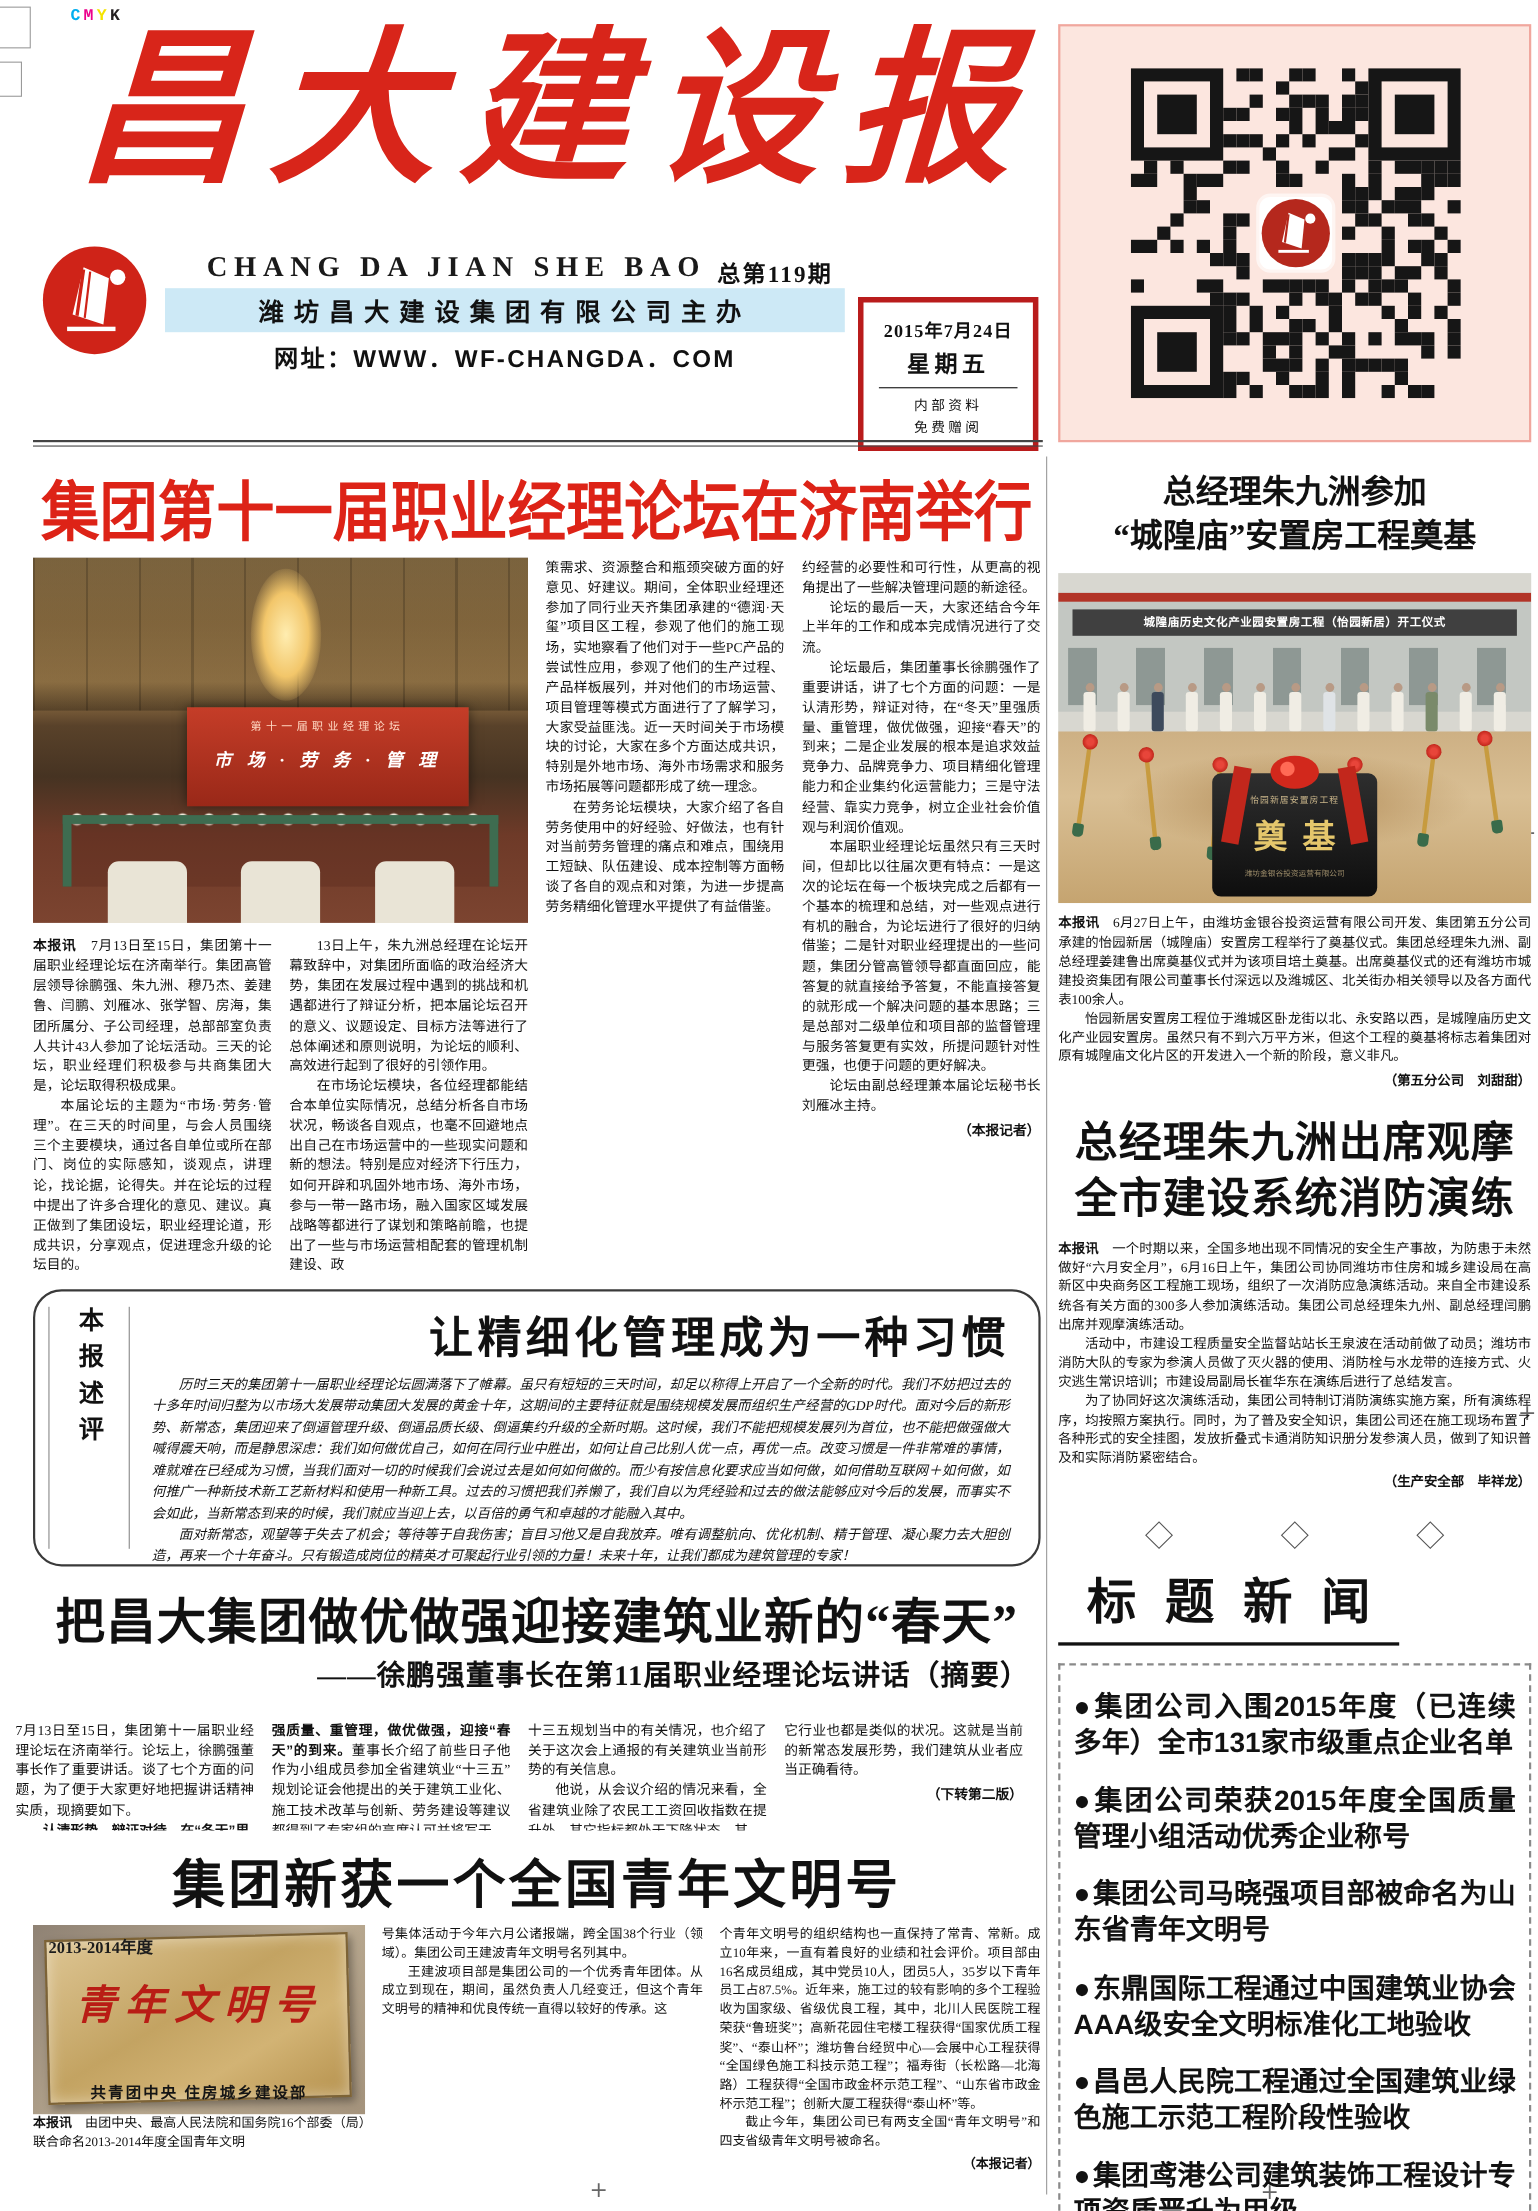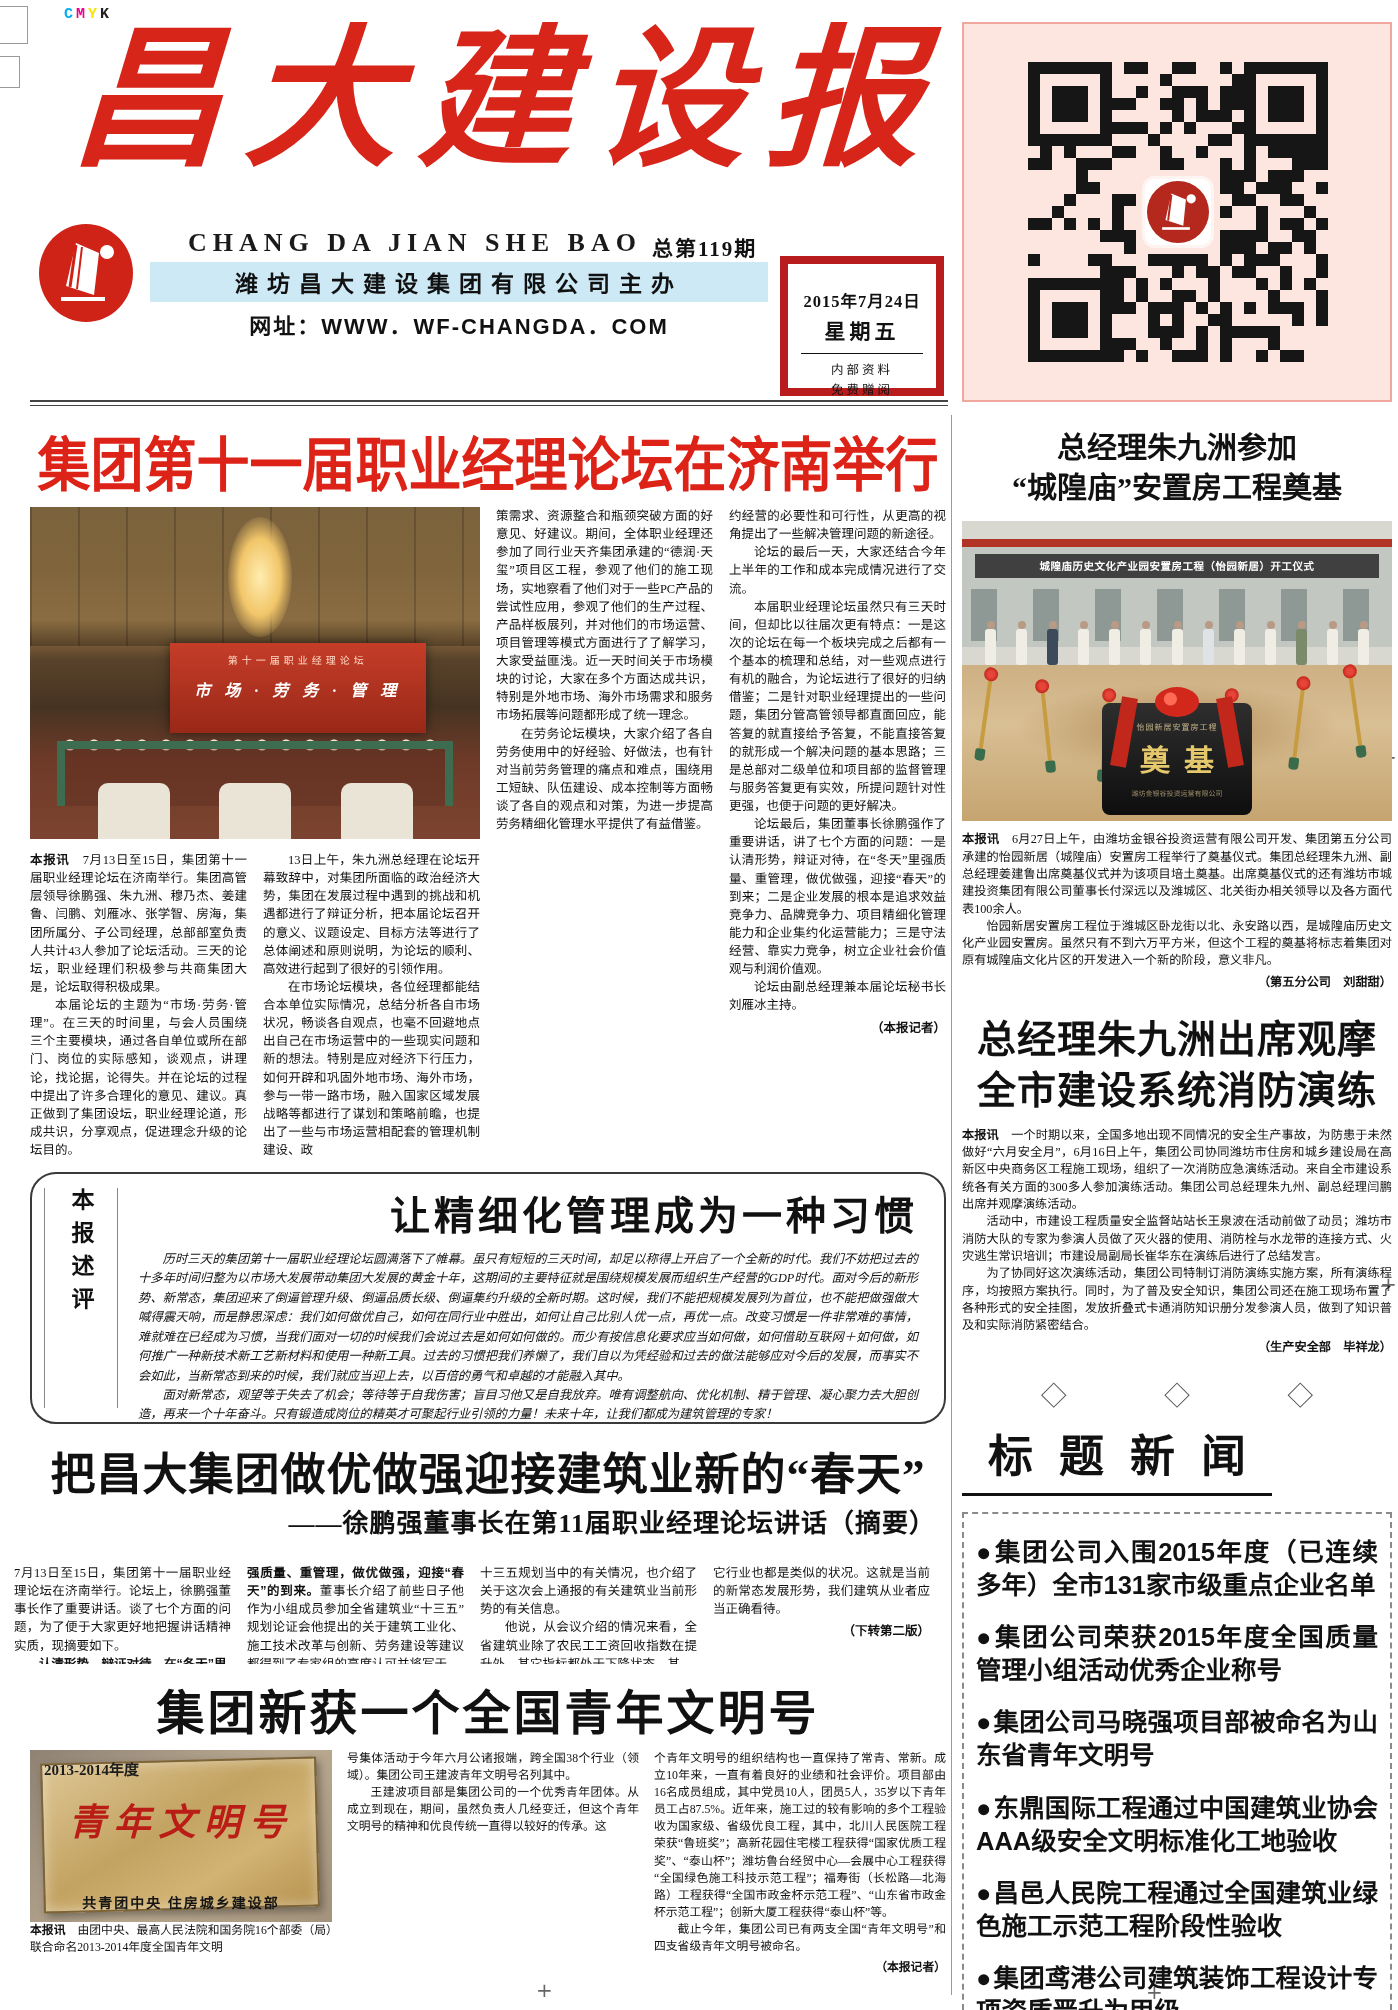--- a/index.html
+++ b/index.html
@@ -22,22 +22,22 @@
       font-size:152px;font-weight:900;font-style:italic;color:#d8251a;
       letter-spacing:22px;transform:skewX(-3deg);line-height:1.25;}
   .mast-pinyin{position:absolute;left:188px;top:228px;font-size:26px;font-weight:bold;
       letter-spacing:6px;color:#1a1a1a;}
   .mast-issue{position:absolute;left:652px;top:232px;font-size:21px;font-weight:bold;letter-spacing:2px;}
   .brand-logo{position:absolute;left:36px;top:216px;width:100px;height:114px;}
   .pub-band{position:absolute;left:150px;top:262px;width:618px;height:40px;background:#cde9f6;
       display:flex;align-items:center;justify-content:center;font-size:23px;font-weight:bold;letter-spacing:9px;}
   .website{position:absolute;left:150px;top:308px;width:618px;text-align:center;
       font-size:22px;font-weight:bold;letter-spacing:2px;font-family:"Liberation Sans",sans-serif;}
-  .date-box{position:absolute;left:780px;top:256px;width:164px;height:140px;border:8px solid #b91c1c;
-      display:flex;flex-direction:column;align-items:center;padding-top:24px;box-sizing:border-box;background:#fff;}
+  .date-box{position:absolute;left:780px;top:270px;width:164px;height:140px;border:5px solid #b91c1c;
+      display:flex;flex-direction:column;align-items:center;padding-top:12px;box-sizing:border-box;background:#fff;}
   .date-box .d1{font-size:16.5px;font-weight:bold;letter-spacing:1px;}
   .date-box .d2{font-size:21px;font-weight:bold;margin-top:3px;letter-spacing:4px;}
   .date-box .dsep{width:82%;border-top:1.5px solid #111;margin:8px 0 6px 0;}
   .date-box .d3{font-size:12.5px;letter-spacing:3px;line-height:1.6;}
   .header-rule{position:absolute;left:30px;top:400px;width:918px;height:3px;
       border-top:2px solid #444;border-bottom:1px solid #444;}
 
   
   .qr-panel{position:absolute;left:962px;top:22px;width:430px;height:380px;background:#fce6df;
       border:2px solid #f0a79e;box-sizing:border-box;}
@@ -458,22 +458,22 @@
       <p>13日上午，朱九洲总经理在论坛开幕致辞中，对集团所面临的政治经济大势，集团在发展过程中遇到的挑战和机遇都进行了辩证分析，把本届论坛召开的意义、议题设定、目标方法等进行了总体阐述和原则说明，为论坛的顺利、高效进行起到了很好的引领作用。</p>
       <p>在市场论坛模块，各位经理都能结合本单位实际情况，总结分析各自市场状况，畅谈各自观点，也毫不回避地点出自己在市场运营中的一些现实问题和新的想法。特别是应对经济下行压力，如何开辟和巩固外地市场、海外市场，参与一带一路市场，融入国家区域发展战略等都进行了谋划和策略前瞻，也提出了一些与市场运营相配套的管理机制建设、政</p>
     </div>
     <div class="cell a1-c3">
       <p class="noind">策需求、资源整合和瓶颈突破方面的好意见、好建议。期间，全体职业经理还参加了同行业天齐集团承建的“德润·天玺”项目区工程，参观了他们的施工现场，实地察看了他们对于一些PC产品的尝试性应用，参观了他们的生产过程、产品样板展列，并对他们的市场运营、项目管理等模式方面进行了了解学习，大家受益匪浅。近一天时间关于市场模块的讨论，大家在多个方面达成共识，特别是外地市场、海外市场需求和服务市场拓展等问题都形成了统一理念。</p>
       <p>在劳务论坛模块，大家介绍了各自劳务使用中的好经验、好做法，也有针对当前劳务管理的痛点和难点，围绕用工短缺、队伍建设、成本控制等方面畅谈了各自的观点和对策，为进一步提高劳务精细化管理水平提供了有益借鉴。</p>
     </div>
     <div class="cell a1-c4">
       <p class="noind">约经营的必要性和可行性，从更高的视角提出了一些解决管理问题的新途径。</p>
       <p>论坛的最后一天，大家还结合今年上半年的工作和成本完成情况进行了交流。</p>
+      <p>论坛最后，集团董事长徐鹏强作了重要讲话，讲了七个方面的问题：一是认清形势，辩证对待，在“冬天”里强质量、重管理，做优做强，迎接“春天”的到来；二是企业发展的根本是追求效益竞争力、品牌竞争力、项目精细化管理能力和企业集约化运营能力；三是守法经营、靠实力竞争，树立企业社会价值观与利润价值观。</p>
       <p>本届职业经理论坛虽然只有三天时间，但却比以往届次更有特点：一是这次的论坛在每一个板块完成之后都有一个基本的梳理和总结，对一些观点进行有机的融合，为论坛进行了很好的归纳借鉴；二是针对职业经理提出的一些问题，集团分管高管领导都直面回应，能答复的就直接给予答复，不能直接答复的就形成一个解决问题的基本思路；三是总部对二级单位和项目部的监督管理与服务答复更有实效，所提问题针对性更强，也便于问题的更好解决。</p>
-      <p>论坛最后，集团董事长徐鹏强作了重要讲话，讲了七个方面的问题：一是认清形势，辩证对待，在“冬天”里强质量、重管理，做优做强，迎接“春天”的到来；二是企业发展的根本是追求效益竞争力、品牌竞争力、项目精细化管理能力和企业集约化运营能力；三是守法经营、靠实力竞争，树立企业社会价值观与利润价值观。</p>
       <p>论坛由副总经理兼本届论坛秘书长刘雁冰主持。</p>
       <div class="sign">（本报记者）</div>
     </div>
   </div>
 
   <div class="edit-box">
     <div class="edit-label">本报述评</div>
     <div class="edit-content">
       <div class="edit-head">让精细化管理成为一种习惯</div>
       <p>历时三天的集团第十一届职业经理论坛圆满落下了帷幕。虽只有短短的三天时间，却足以称得上开启了一个全新的时代。我们不妨把过去的十多年时间归整为以市场大发展带动集团大发展的黄金十年，这期间的主要特征就是围绕规模发展而组织生产经营的GDP时代。面对今后的新形势、新常态，集团迎来了倒逼管理升级、倒逼品质长级、倒逼集约升级的全新时期。这时候，我们不能把规模发展列为首位，也不能把做强做大喊得震天响，而是静思深虑：我们如何做优自己，如何在同行业中胜出，如何让自己比别人优一点，再优一点。改变习惯是一件非常难的事情，难就难在已经成为习惯，当我们面对一切的时候我们会说过去是如何如何做的。而少有按信息化要求应当如何做，如何借助互联网＋如何做，如何推广一种新技术新工艺新材料和使用一种新工具。过去的习惯把我们养懒了，我们自以为凭经验和过去的做法能够应对今后的发展，而事实不会如此，当新常态到来的时候，我们就应当迎上去，以百倍的勇气和卓越的才能融入其中。</p>

